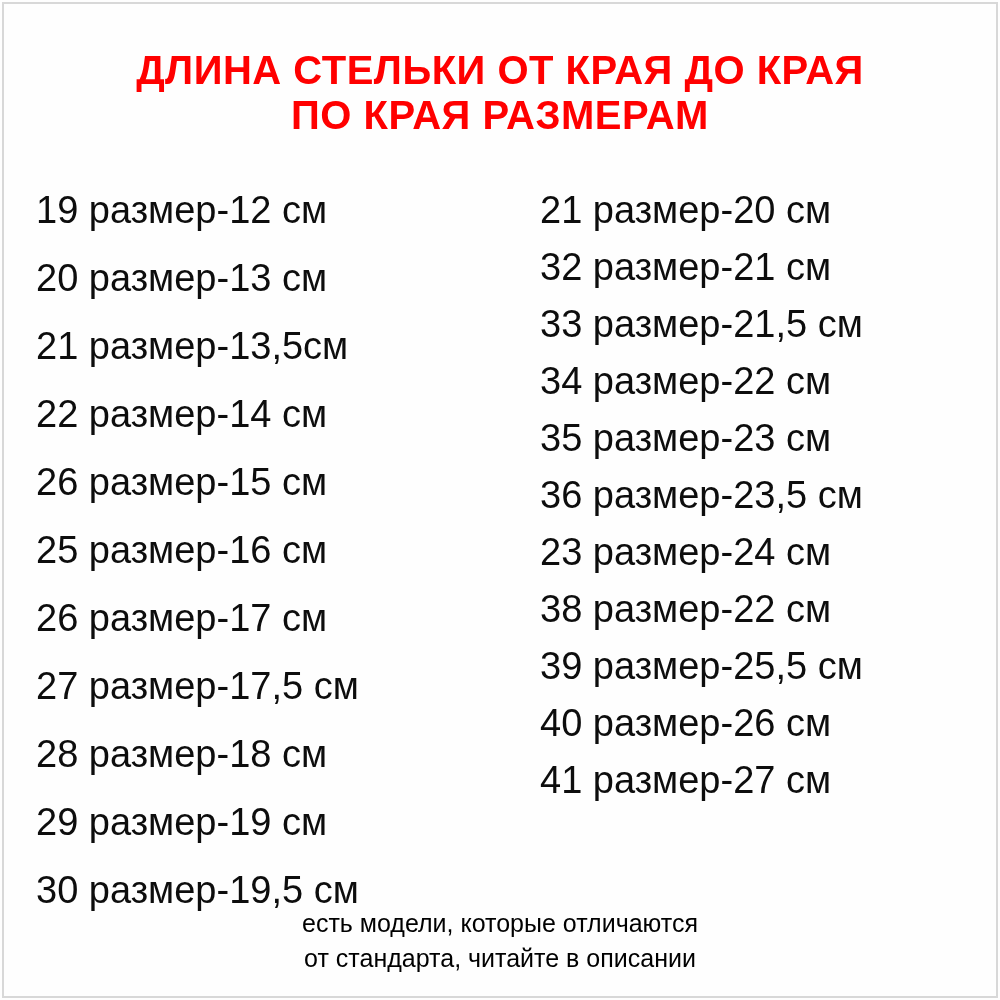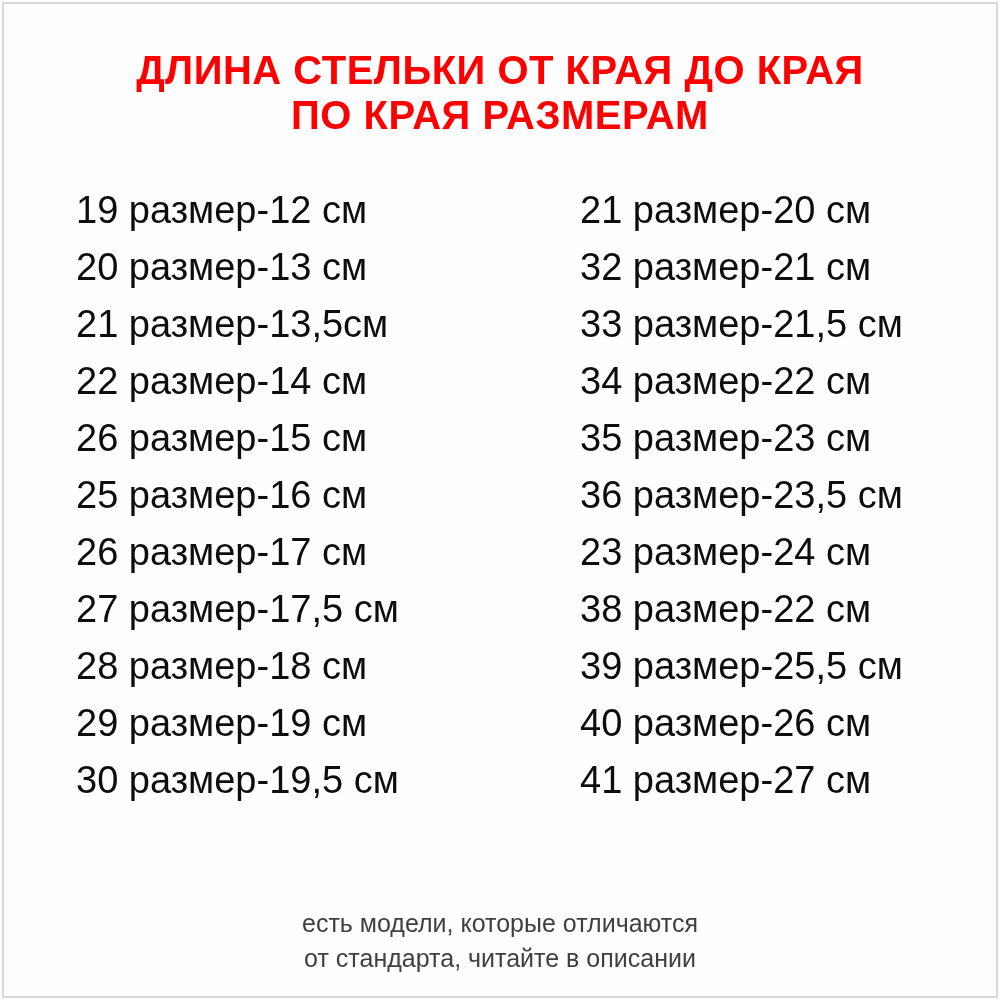--- a/index.html
+++ b/index.html
@@ -15,21 +15,21 @@
     overflow: hidden;
   }
   .page {
     position: relative;
     width: 1000px;
     height: 1000px;
     box-sizing: border-box;
     background: #fefefe;
     display: flex;
     flex-direction: column;
-    align-items: flex-end;
+    align-items: flex-start;
   }
   .page-border {
     position: absolute;
     left: 2px;
     top: 2px;
     right: 2px;
     bottom: 2px;
     border: 2px solid #d8d8d8;
     pointer-events: none;
   }
@@ -56,20 +56,21 @@
     gap: 0px;
   }
   .col {
     display: flex;
     flex-direction: column;
   }
   .col-left {
     width: 480px;
     padding-left: 36px;
     box-sizing: border-box;
+    gap: 11px;
   }
   .col-right {
     width: 480px;
     padding-left: 60px;
     box-sizing: border-box;
   }
   .size-row {
     font-size: 38px;
     line-height: 57px;
     color: #0d0d0d;
@@ -79,21 +80,21 @@
     position: absolute;
     left: 0;
     right: 0;
     bottom: 24px;
     text-align: center;
     line-height: 1.4;
   }
   .footer-line {
     display: block;
     font-size: 25px;
-    color: #404040;
+    color: #000000;
   }
 </style>
 </head>
 <body>
 
 <div class="page">
   <div class="page-border"></div>
 
   <div class="title-block">
     <span class="title-line">ДЛИНА СТЕЛЬКИ ОТ КРАЯ ДО КРАЯ</span>

